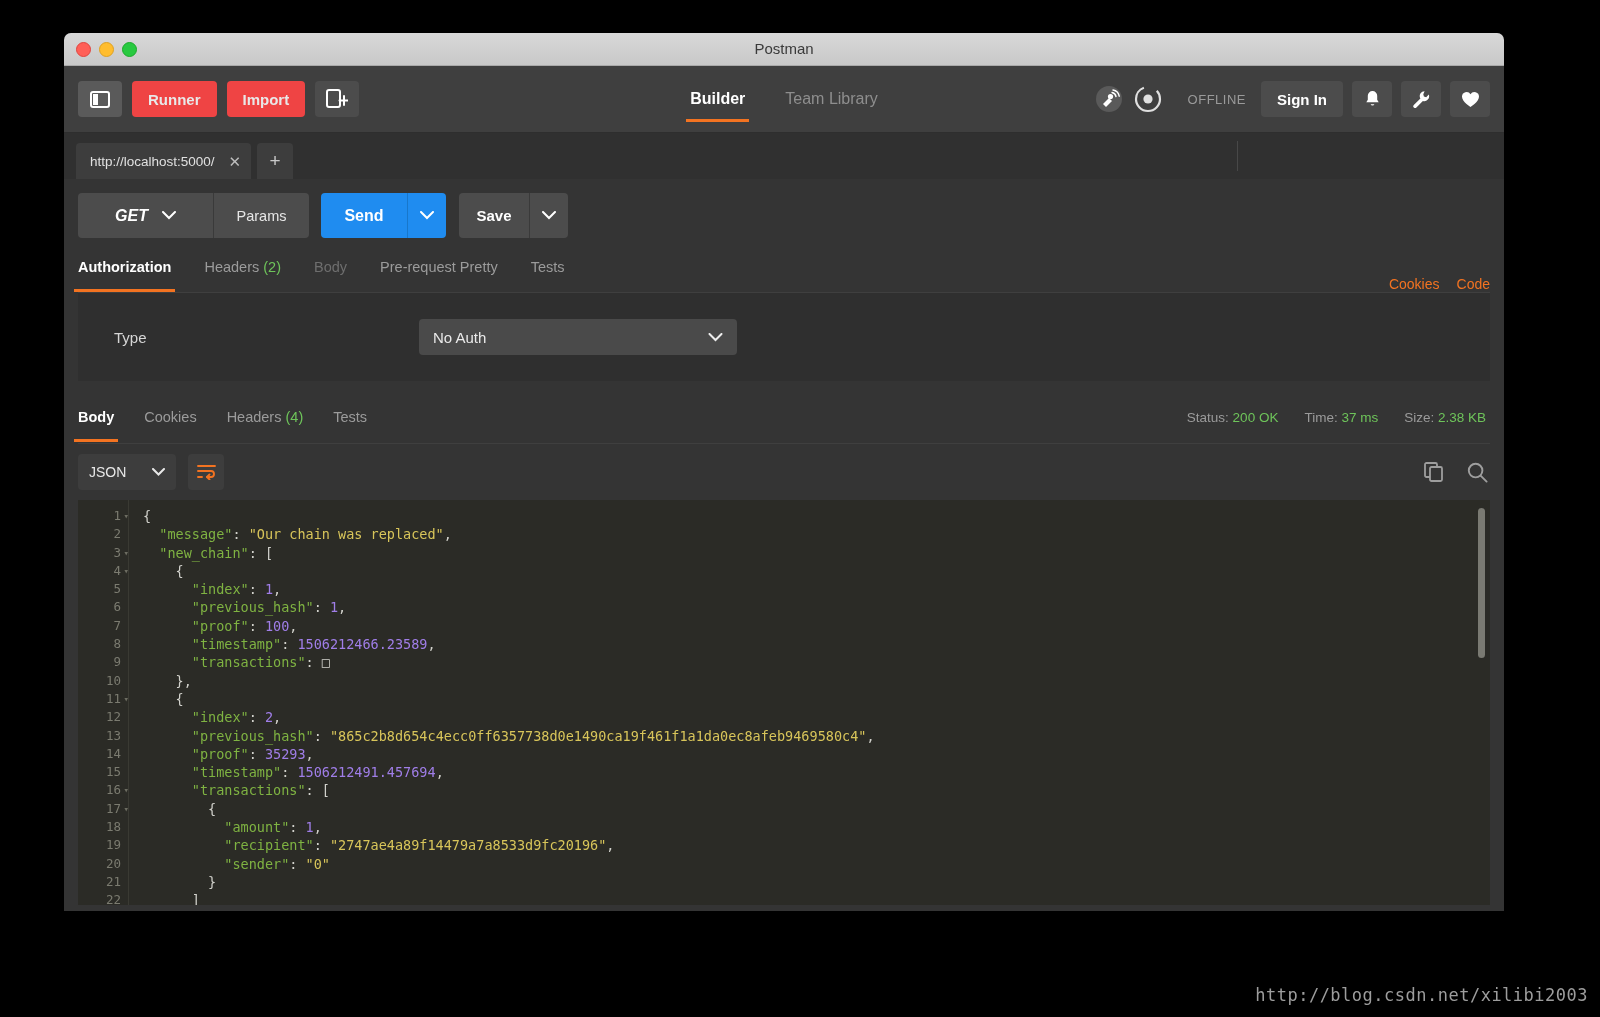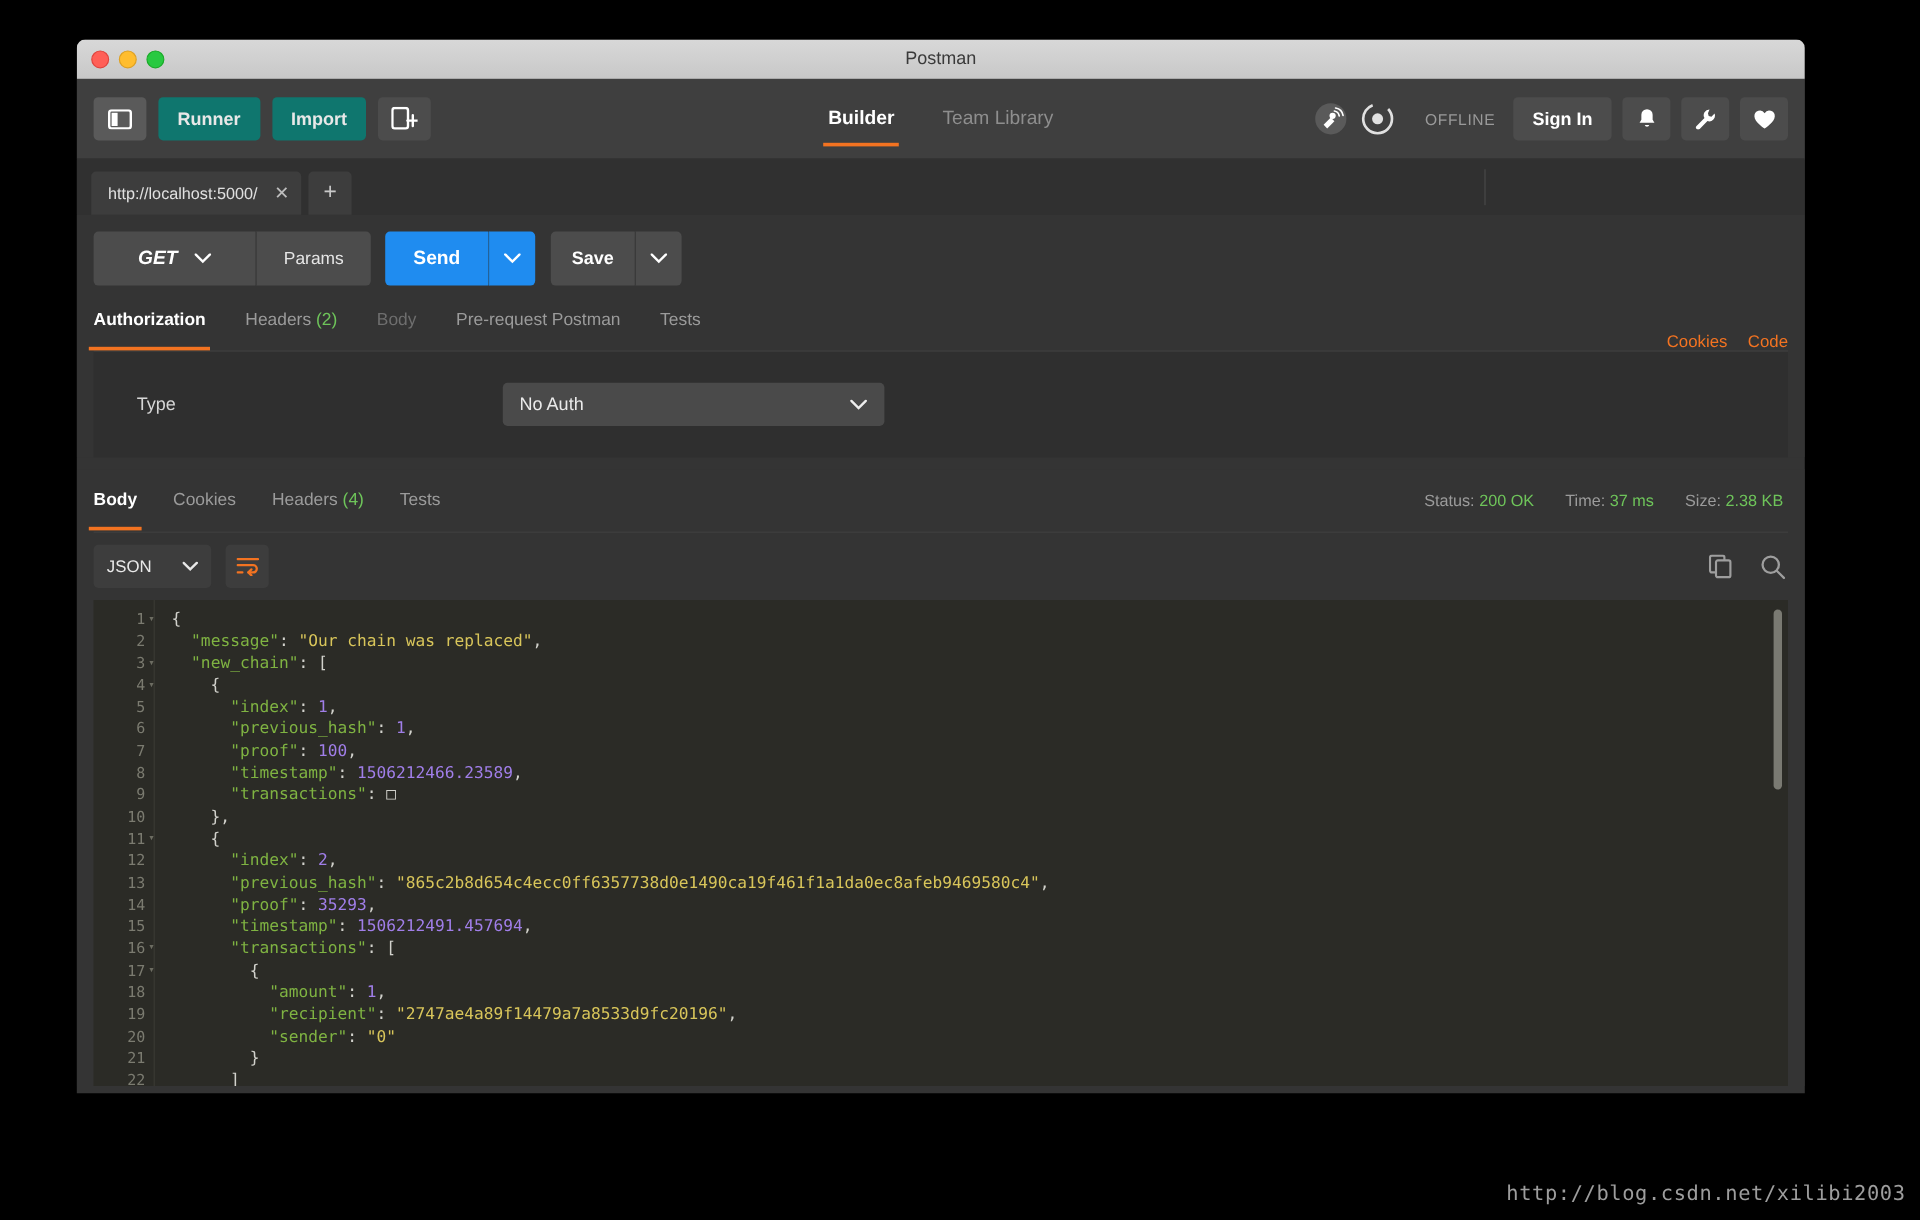--- a/index.html
+++ b/index.html
@@ -23,21 +23,21 @@
   .title-text{
     text-align:center;line-height:32px;font-size:15px;color:#3a3a3a;
   }
 
   
   .toolbar{
     height:66px;background:#3f3f3f;display:flex;align-items:center;
     padding:0 14px;position:relative;border-bottom:1px solid #2e2e2e;
   }
   .tb-btn{
-    background:#0f766e;border-radius:4px;color:#e8e8e8;font-size:15px;
+    background:#ef4444;border-radius:4px;color:#e8e8e8;font-size:15px;
     font-weight:bold;height:36px;display:flex;align-items:center;
     justify-content:center;padding:0 16px;margin-right:10px;cursor:pointer;
   }
   .tb-icon-btn{
     background:#4c4c4c;border-radius:4px;height:36px;width:44px;
     display:flex;align-items:center;justify-content:center;margin-right:10px;cursor:pointer;
   }
   .tb-icon-btn.active{background:#5a5a5a;}
 
   .center-tabs{
@@ -341,21 +341,21 @@
         <span>Authorization</span>
       </div>
       <div class="rt">
         <span>Headers</span>
         <span class="cnt">(2)</span>
       </div>
       <div class="rt disabled">
         <span>Body</span>
       </div>
       <div class="rt">
-        <span>Pre-request Postman</span>
+        <span>Pre-request Pretty</span>
       </div>
       <div class="rt">
         <span>Tests</span>
       </div>
       <div class="req-links">
         <span>Cookies</span>
         <span>Code</span>
       </div>
     </div>
 

